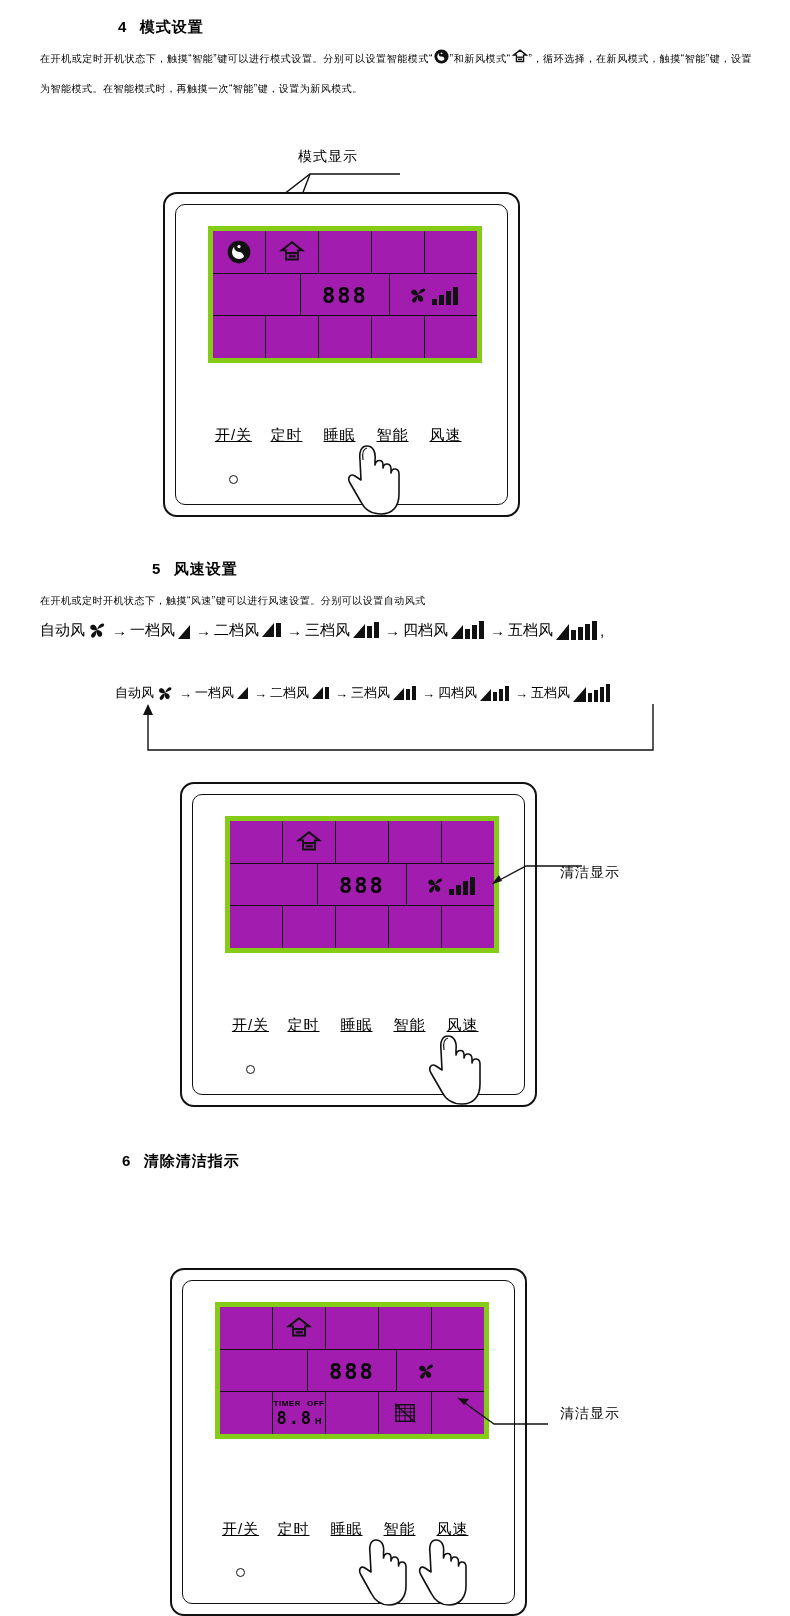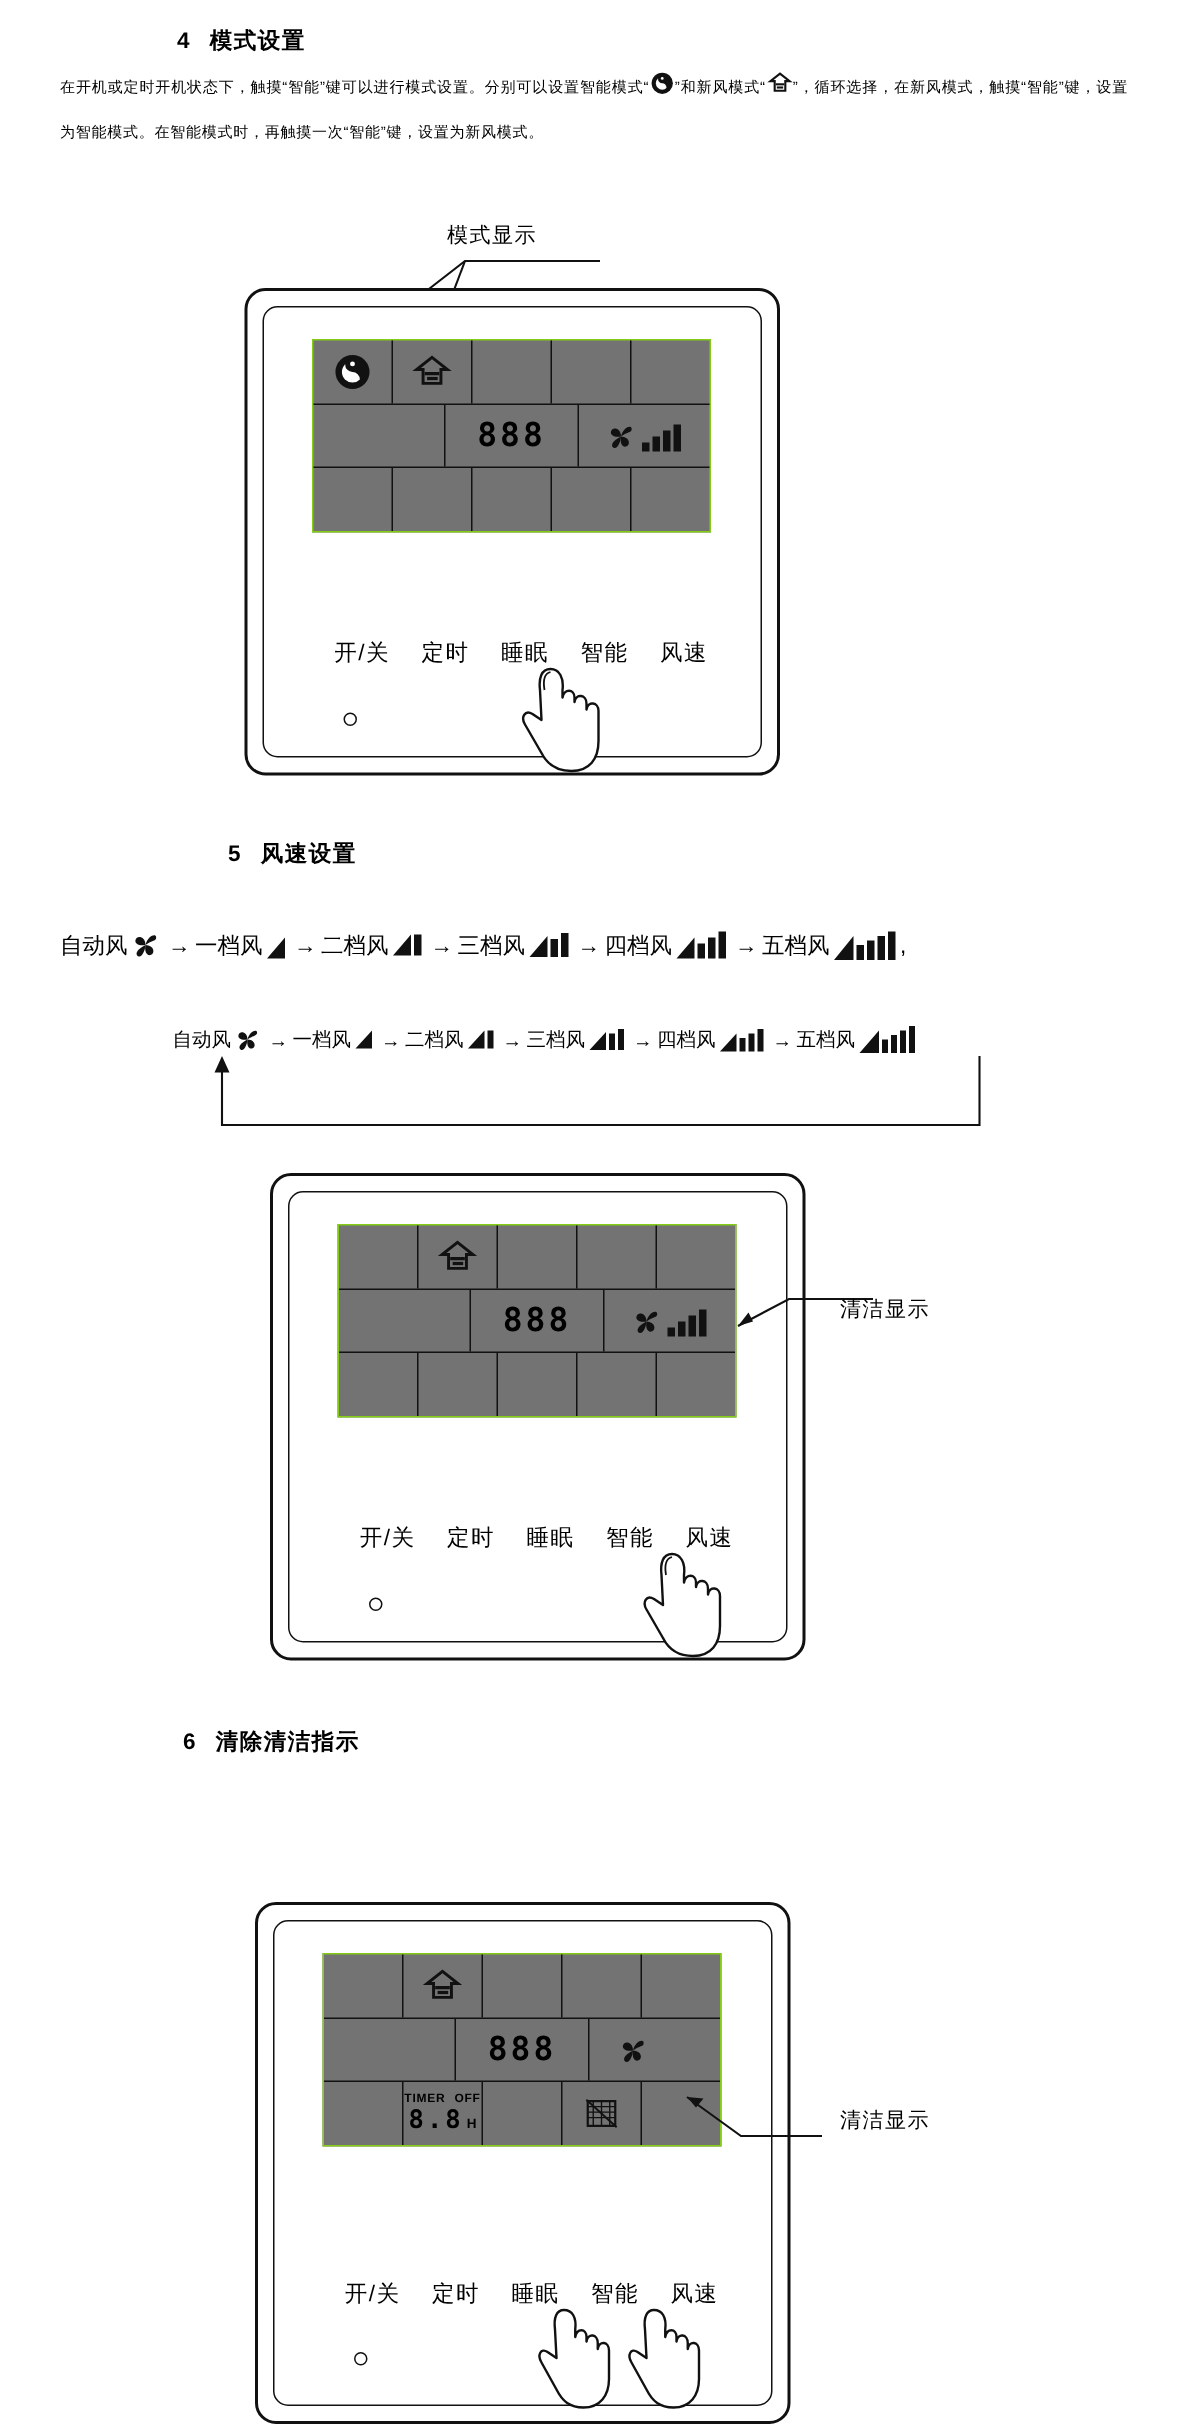--- a/index.html
+++ b/index.html
@@ -34,22 +34,22 @@
     background:#fff;
   }
   .panel-inner{
     position:absolute;
     border:1px solid #111;
     border-radius:10px;
     top:10px;left:10px;right:10px;bottom:10px;
   }
   .lcd{
     position:absolute;
-    border:1px solid #84cc16;
-    background:#737373;
+    border:5px solid #84cc16;
+    background:#a21caf;
   }
   .lcd-grid{
     position:absolute;inset:0;
     display:flex;flex-direction:column;
   }
   .lcd-row{
     display:flex;flex:1;
     border-bottom:1px solid #111;
   }
   .lcd-row:last-child{border-bottom:none;}
@@ -82,21 +82,21 @@
     border-width:0 0 16px 14px;
     border-color:transparent transparent #111 transparent;
   }
 
   .btn-row{
     position:absolute;
     display:flex;
     font-size:15px;
     letter-spacing:1px;
   }
-  .btn-row span{text-align:right;}
+  .btn-row span{text-align:center;text-decoration:underline;}
 
   .led{
     position:absolute;
     width:7px;height:7px;
     border:1px solid #111;
     border-radius:50%;
   }
 
   
   .hand{position:absolute;}
@@ -222,20 +222,23 @@
         <path d="M20 8 C16 9 15 14 16 20" fill="none" stroke="#111" stroke-width="1.2"></path>
       </svg>
     </div>
   </div>
 
   <div style="position:absolute;left:120px;top:560px;margin-left:32px;">
     <span class="sec-title">5</span>
     <span class="sec-title" style="margin-left:8px;">风速设置</span>
   </div>
 
+  <div class="para" style="position:absolute;left:40px;top:586px;width:712px;">
+    <span class="indent">在开机或定时开机状态下，触摸“风速”键可以进行风速设置。分别可以设置自动风式</span>
+  </div>
 
   <div style="position:absolute;left:40px;top:616px;width:720px;height:28px;display:flex;align-items:center;font-size:15px;">
     <span>自动风</span>
     <svg width="20" height="20" viewBox="0 0 24 24" style="margin:0 2px;">
       <path d="M12 12 C12 5 5 4 4 8 C3.2 11 7 13 12 12" fill="#111"></path>
       <path d="M12 12 C19 12 20 19 16 20 C13 20.8 11 17 12 12" fill="#111"></path>
       <path d="M12 12 C6 15 3 19 6 21 C9 22.5 11.5 17 12 12" fill="#111"></path>
       <path d="M12 12 C17 8 21 9 20.5 5.5 C20 2.8 14 4.5 12 12" fill="#111"></path>
     </svg>
     <span style="margin:0 3px;">→</span>

